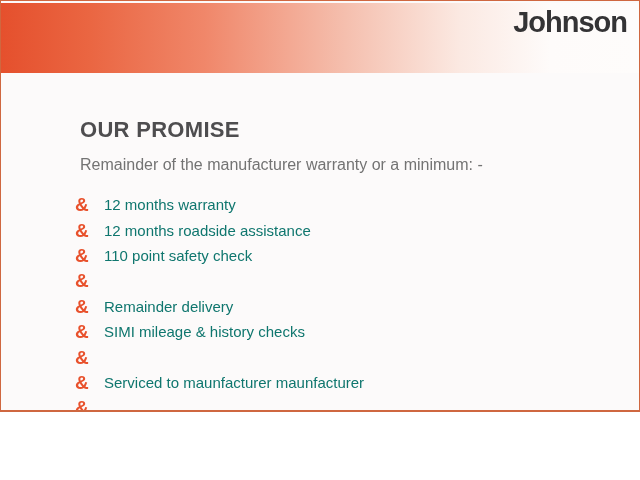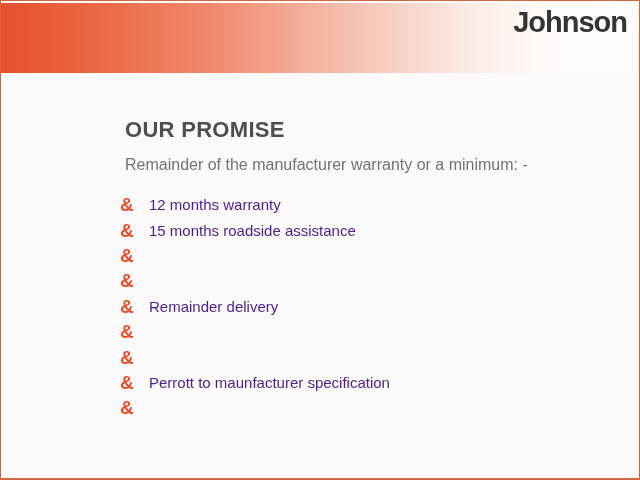--- a/index.html
+++ b/index.html
@@ -5,21 +5,21 @@
   * { margin: 0; padding: 0; box-sizing: border-box; }
   html, body { background: #ffffff; }
   body {
     font-family: "Liberation Sans", "DejaVu Sans", sans-serif;
     width: 640px;
     height: 480px;
   }
   .page {
     position: relative;
     width: 640px;
-    height: 480px;
+    height: 412px;
     background: #fcfafa;
     border: 1px solid #cf6740;
     border-bottom-width: 2px;
     overflow: hidden;
   }
   
   .band {
     margin-top: 2px;
     height: 70px;
     width: 100%;
@@ -44,21 +44,21 @@
     letter-spacing: -1px;
     color: #343335;
     white-space: nowrap;
   }
   .logo .amp {
     color: #e8512c;
     letter-spacing: -2px;
   }
   
   .content {
-    padding-left: 119px;
+    padding-left: 74px;
   }
   .title {
     margin: 44px 0 0 5px;
     font-size: 22px;
     font-weight: bold;
     letter-spacing: 0.3px;
     color: #4e4d4f;
   }
   .subtitle {
     margin: 13px 0 0 5px;
@@ -77,21 +77,21 @@
   .bullet-amp {
     width: 29px;
     flex: 0 0 29px;
     font-size: 19px;
     font-weight: bold;
     color: #e8512c;
     line-height: 1;
   }
   .item-label {
     font-size: 15px;
-    color: #4c1d95;
+    color: #0f766e;
   }
 </style>
 </head>
 <body>
 
 <div class="page">
 
   <div class="band"></div>
 
   <div class="logo">
@@ -104,41 +104,43 @@
     <h1 class="title">OUR PROMISE</h1>
     <p class="subtitle">Remainder of the manufacturer warranty or a minimum: -</p>
 
     <ul class="promise-list">
       <li class="promise-item">
         <span class="bullet-amp">&amp;</span>
         <span class="item-label">12 months warranty</span>
       </li>
       <li class="promise-item">
         <span class="bullet-amp">&amp;</span>
-        <span class="item-label">15 months roadside assistance</span>
+        <span class="item-label">12 months roadside assistance</span>
       </li>
       <li class="promise-item">
         <span class="bullet-amp">&amp;</span>
+        <span class="item-label">110 point safety check</span>
       </li>
       <li class="promise-item">
         <span class="bullet-amp">&amp;</span>
       </li>
       <li class="promise-item">
         <span class="bullet-amp">&amp;</span>
         <span class="item-label">Remainder delivery</span>
       </li>
       <li class="promise-item">
         <span class="bullet-amp">&amp;</span>
+        <span class="item-label">SIMI mileage &amp; history checks</span>
       </li>
       <li class="promise-item">
         <span class="bullet-amp">&amp;</span>
       </li>
       <li class="promise-item">
         <span class="bullet-amp">&amp;</span>
-        <span class="item-label">Perrott to maunfacturer specification</span>
+        <span class="item-label">Serviced to maunfacturer maunfacturer</span>
       </li>
       <li class="promise-item">
         <span class="bullet-amp">&amp;</span>
       </li>
     </ul>
   </div>
 
 </div>
 
 </body></html>

